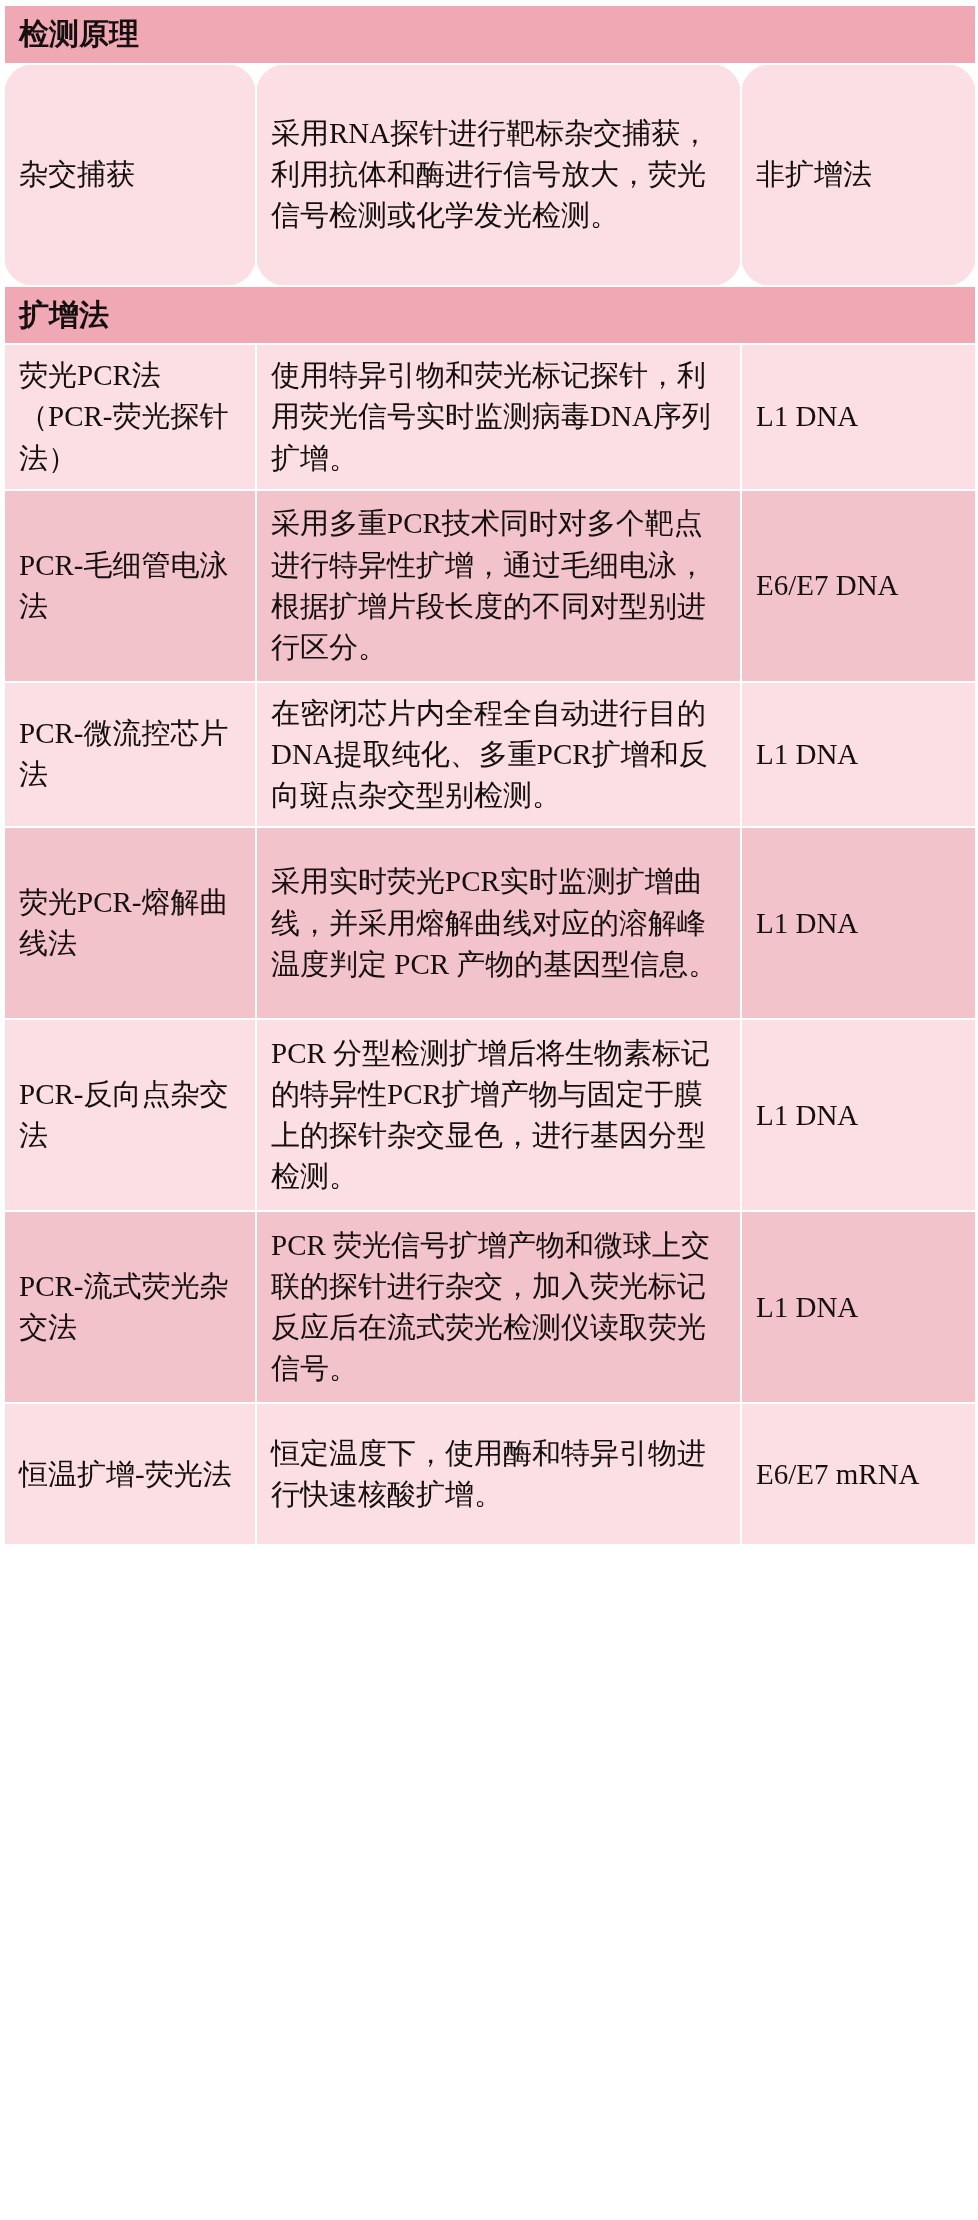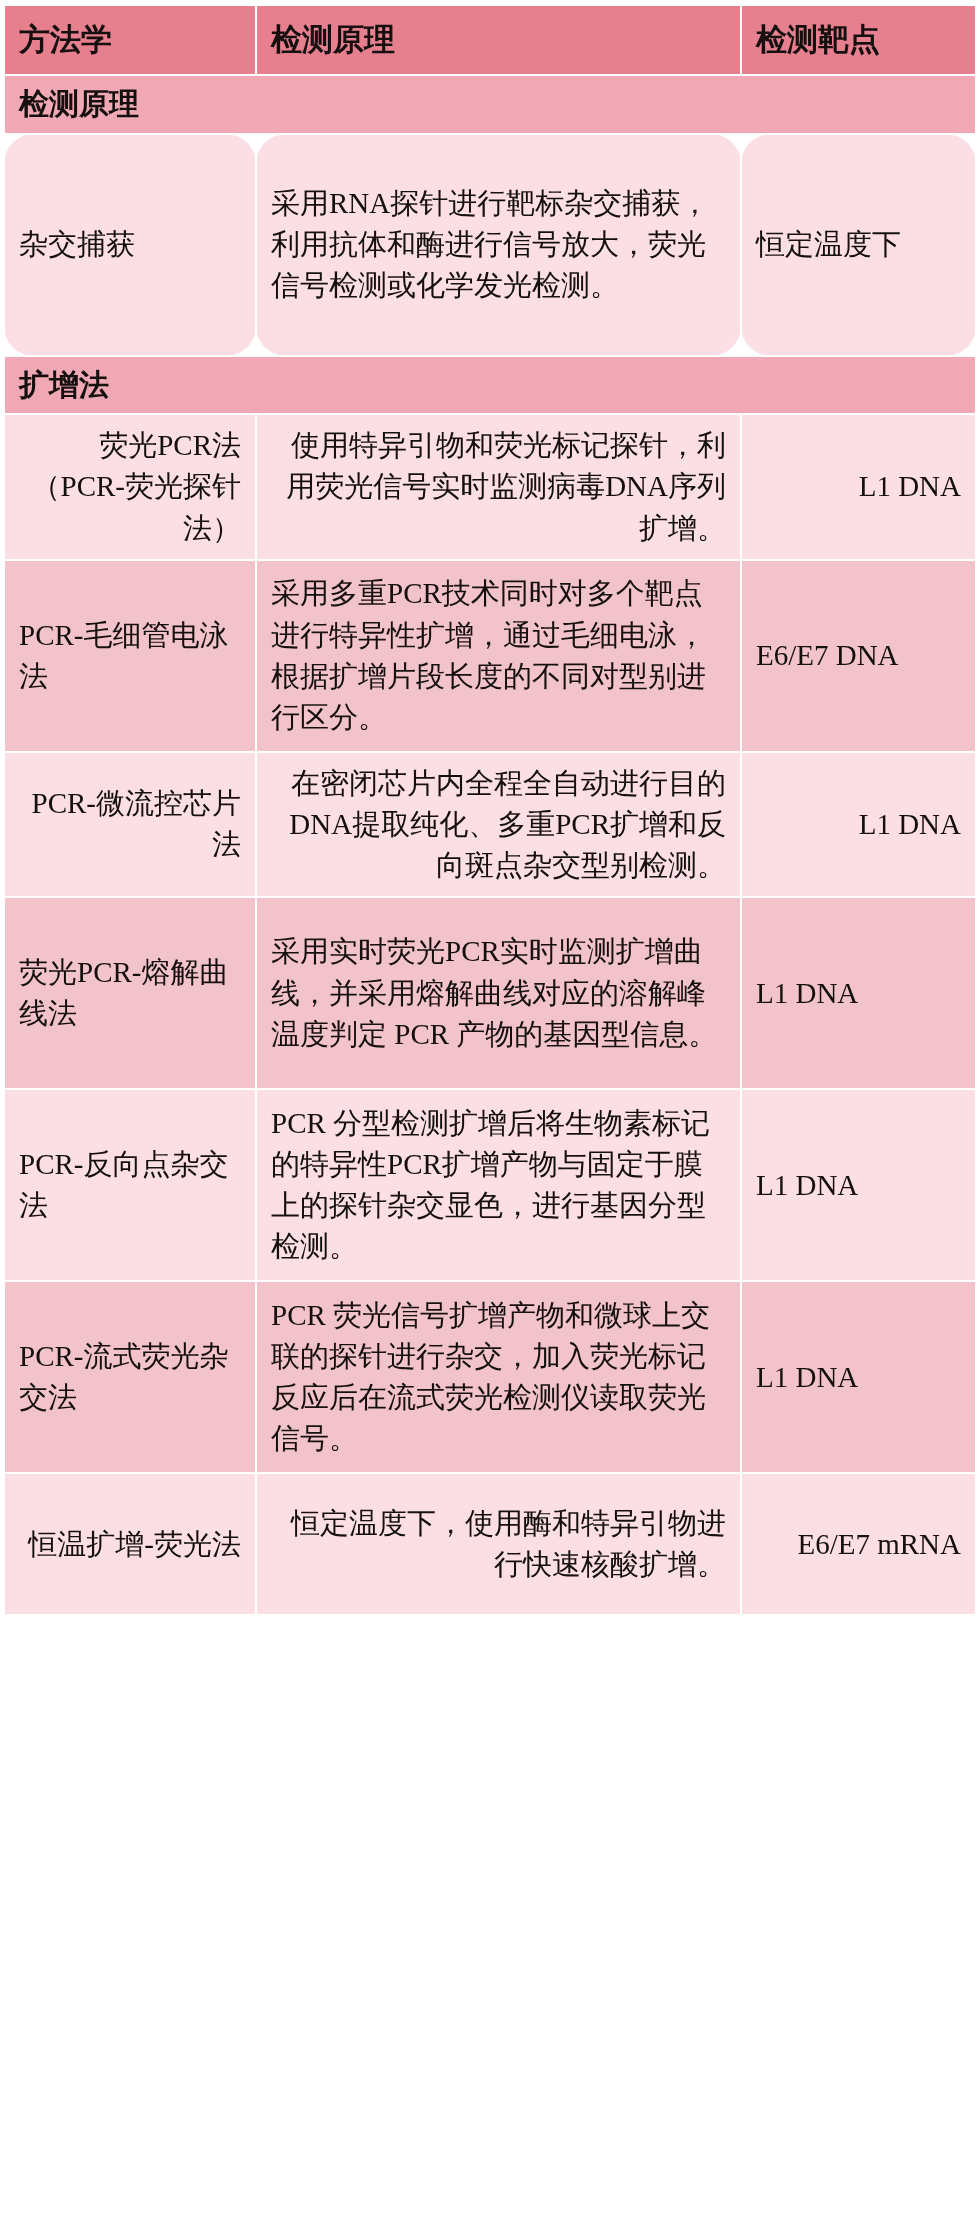--- a/index.html
+++ b/index.html
@@ -56,48 +56,43 @@
   
   tr.tint-light td { background: #fbdfe4; }
   tr.tint-dark td  { background: #f3c3cb; }
 
   td.method { vertical-align: middle; }
   td.principle { vertical-align: middle; }
   td.target { vertical-align: middle; }
 
   
   tr.r-hybrid td { height: 200px; border-radius: 30px; }
-  tr.r-std td { height: 120px; text-align: right; }
+  tr.r-std td { height: 120px; }
   tr.r-tall td { height: 170px; }
 </style>
 </head>
 <body>
 
 <div class="table-wrap">
   <table class="hpv-table">
     <colgroup>
       <col class="c1">
       <col class="c2">
       <col class="c3">
     </colgroup>
     <tbody>
-      <tr class="header-row">
-        <th>方法学</th>
-        <th>检测原理</th>
-        <th>检测靶点</th>
-      </tr>
 
       <tr class="group-row">
         <td colspan="3">检测原理</td>
       </tr>
 
       <tr class="tint-light r-hybrid">
         <td class="method">杂交捕获</td>
         <td class="principle">采用RNA探针进行靶标杂交捕获，利用抗体和酶进行信号放大，荧光信号检测或化学发光检测。</td>
-        <td class="target">恒定温度下</td>
+        <td class="target">非扩增法</td>
       </tr>
 
       <tr class="group-row">
         <td colspan="3">扩增法</td>
       </tr>
 
       <tr class="tint-light r-std">
         <td class="method">荧光PCR法（PCR-荧光探针法）</td>
         <td class="principle">使用特异引物和荧光标记探针，利用荧光信号实时监测病毒DNA序列扩增。</td>
         <td class="target">L1 DNA</td>

